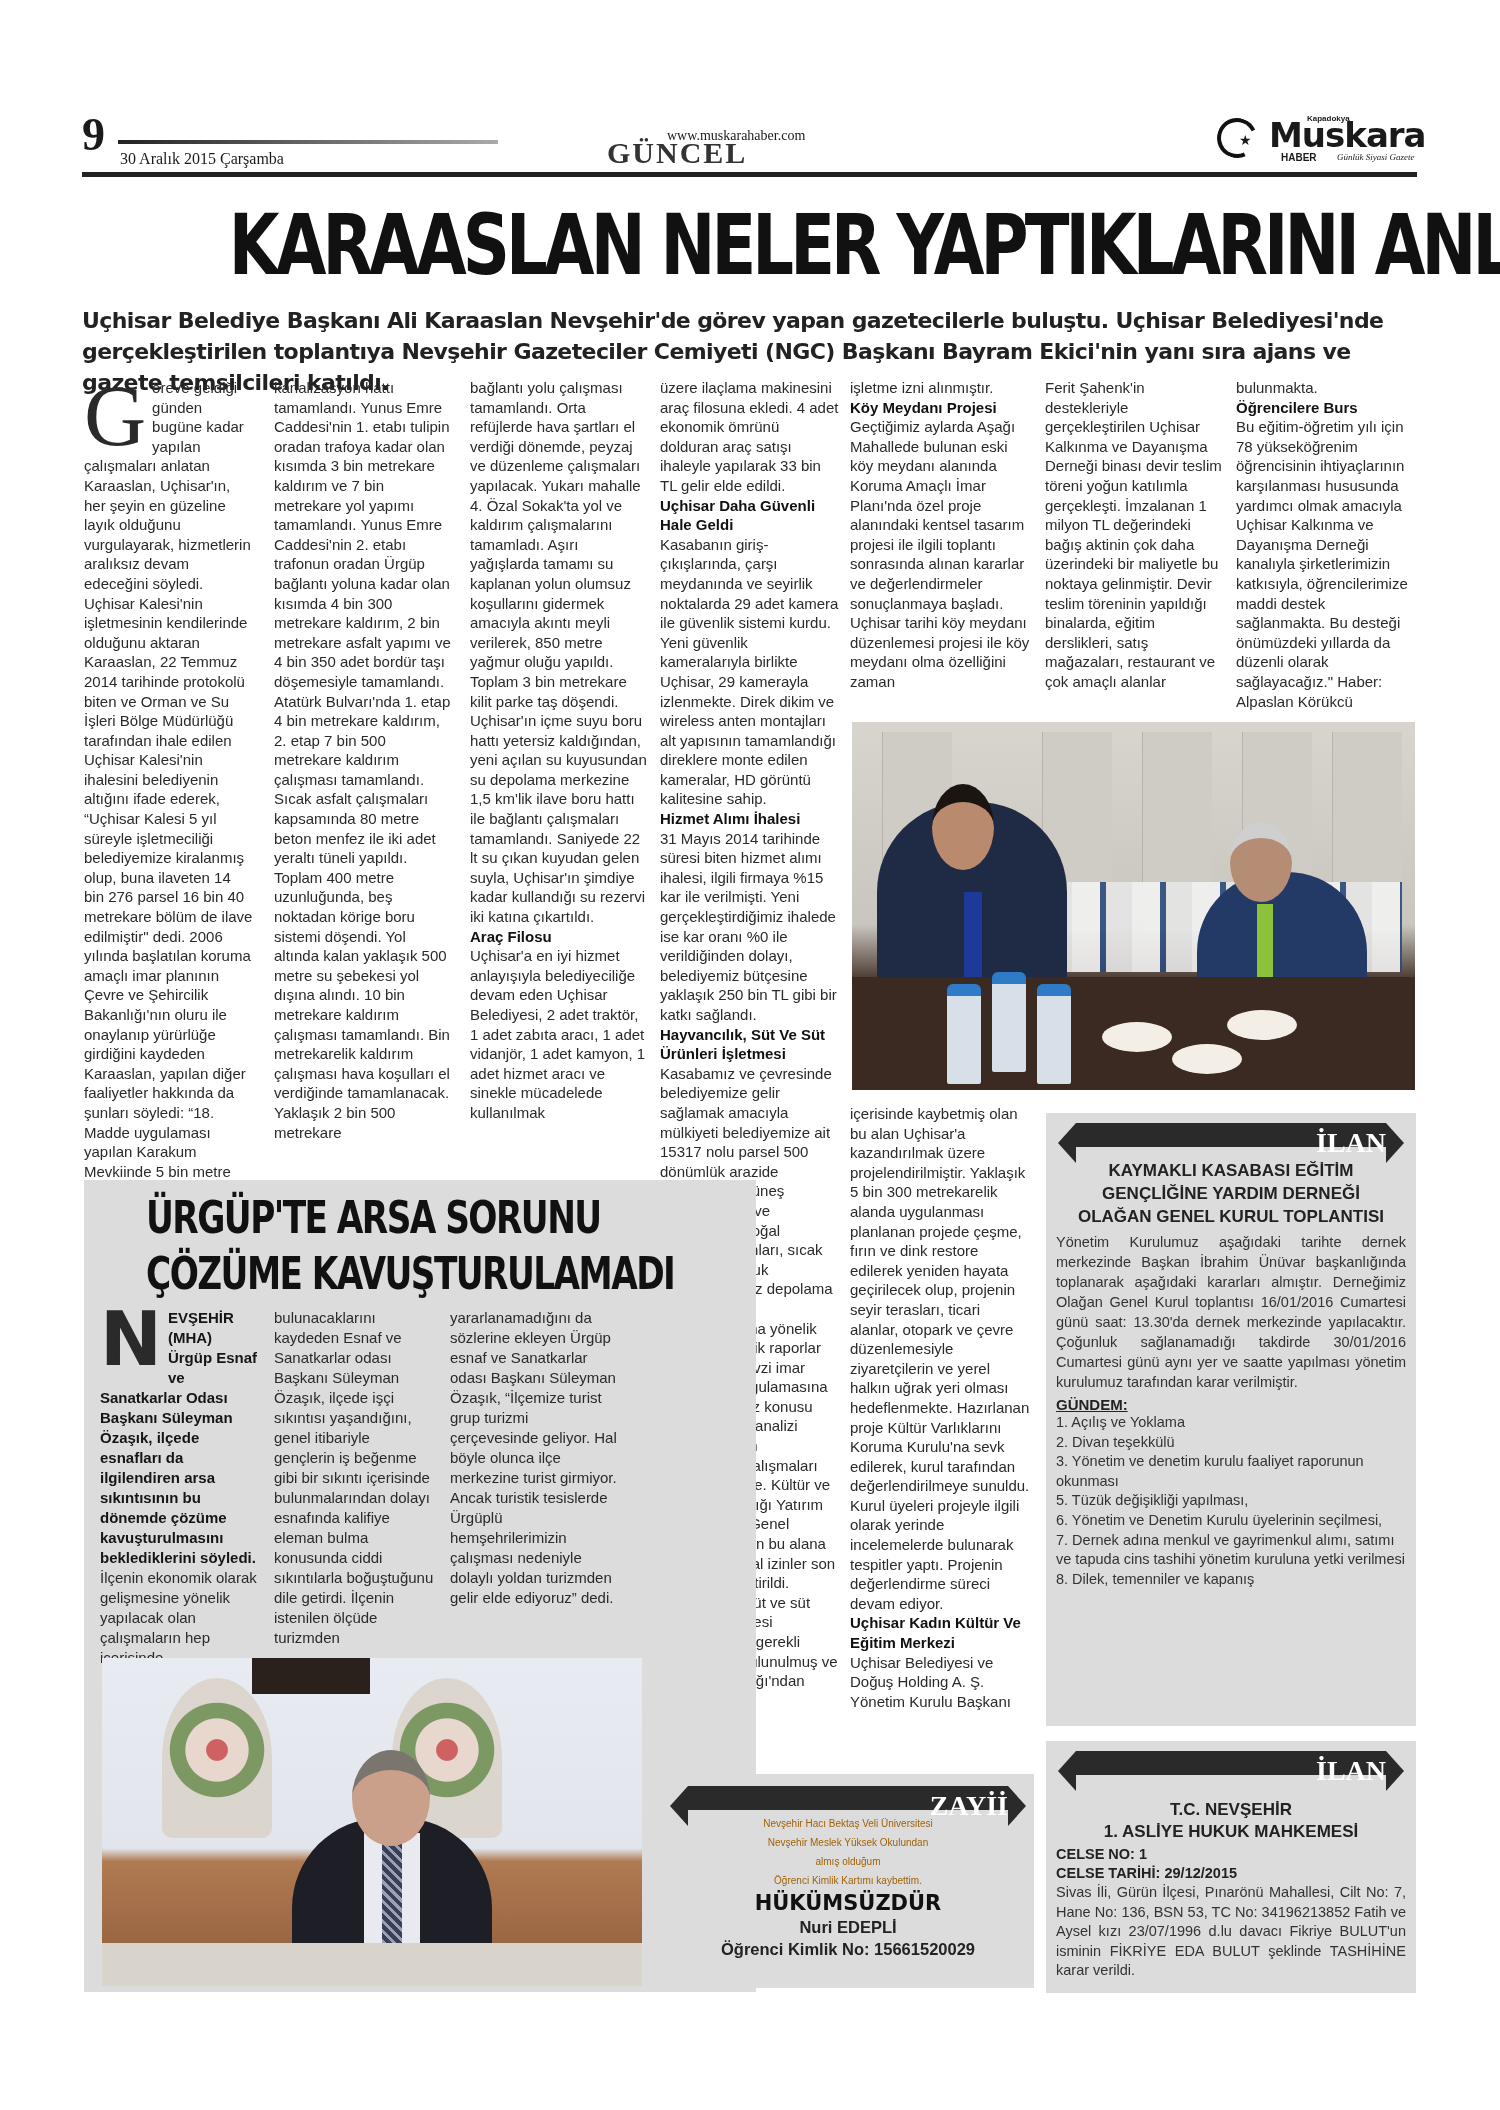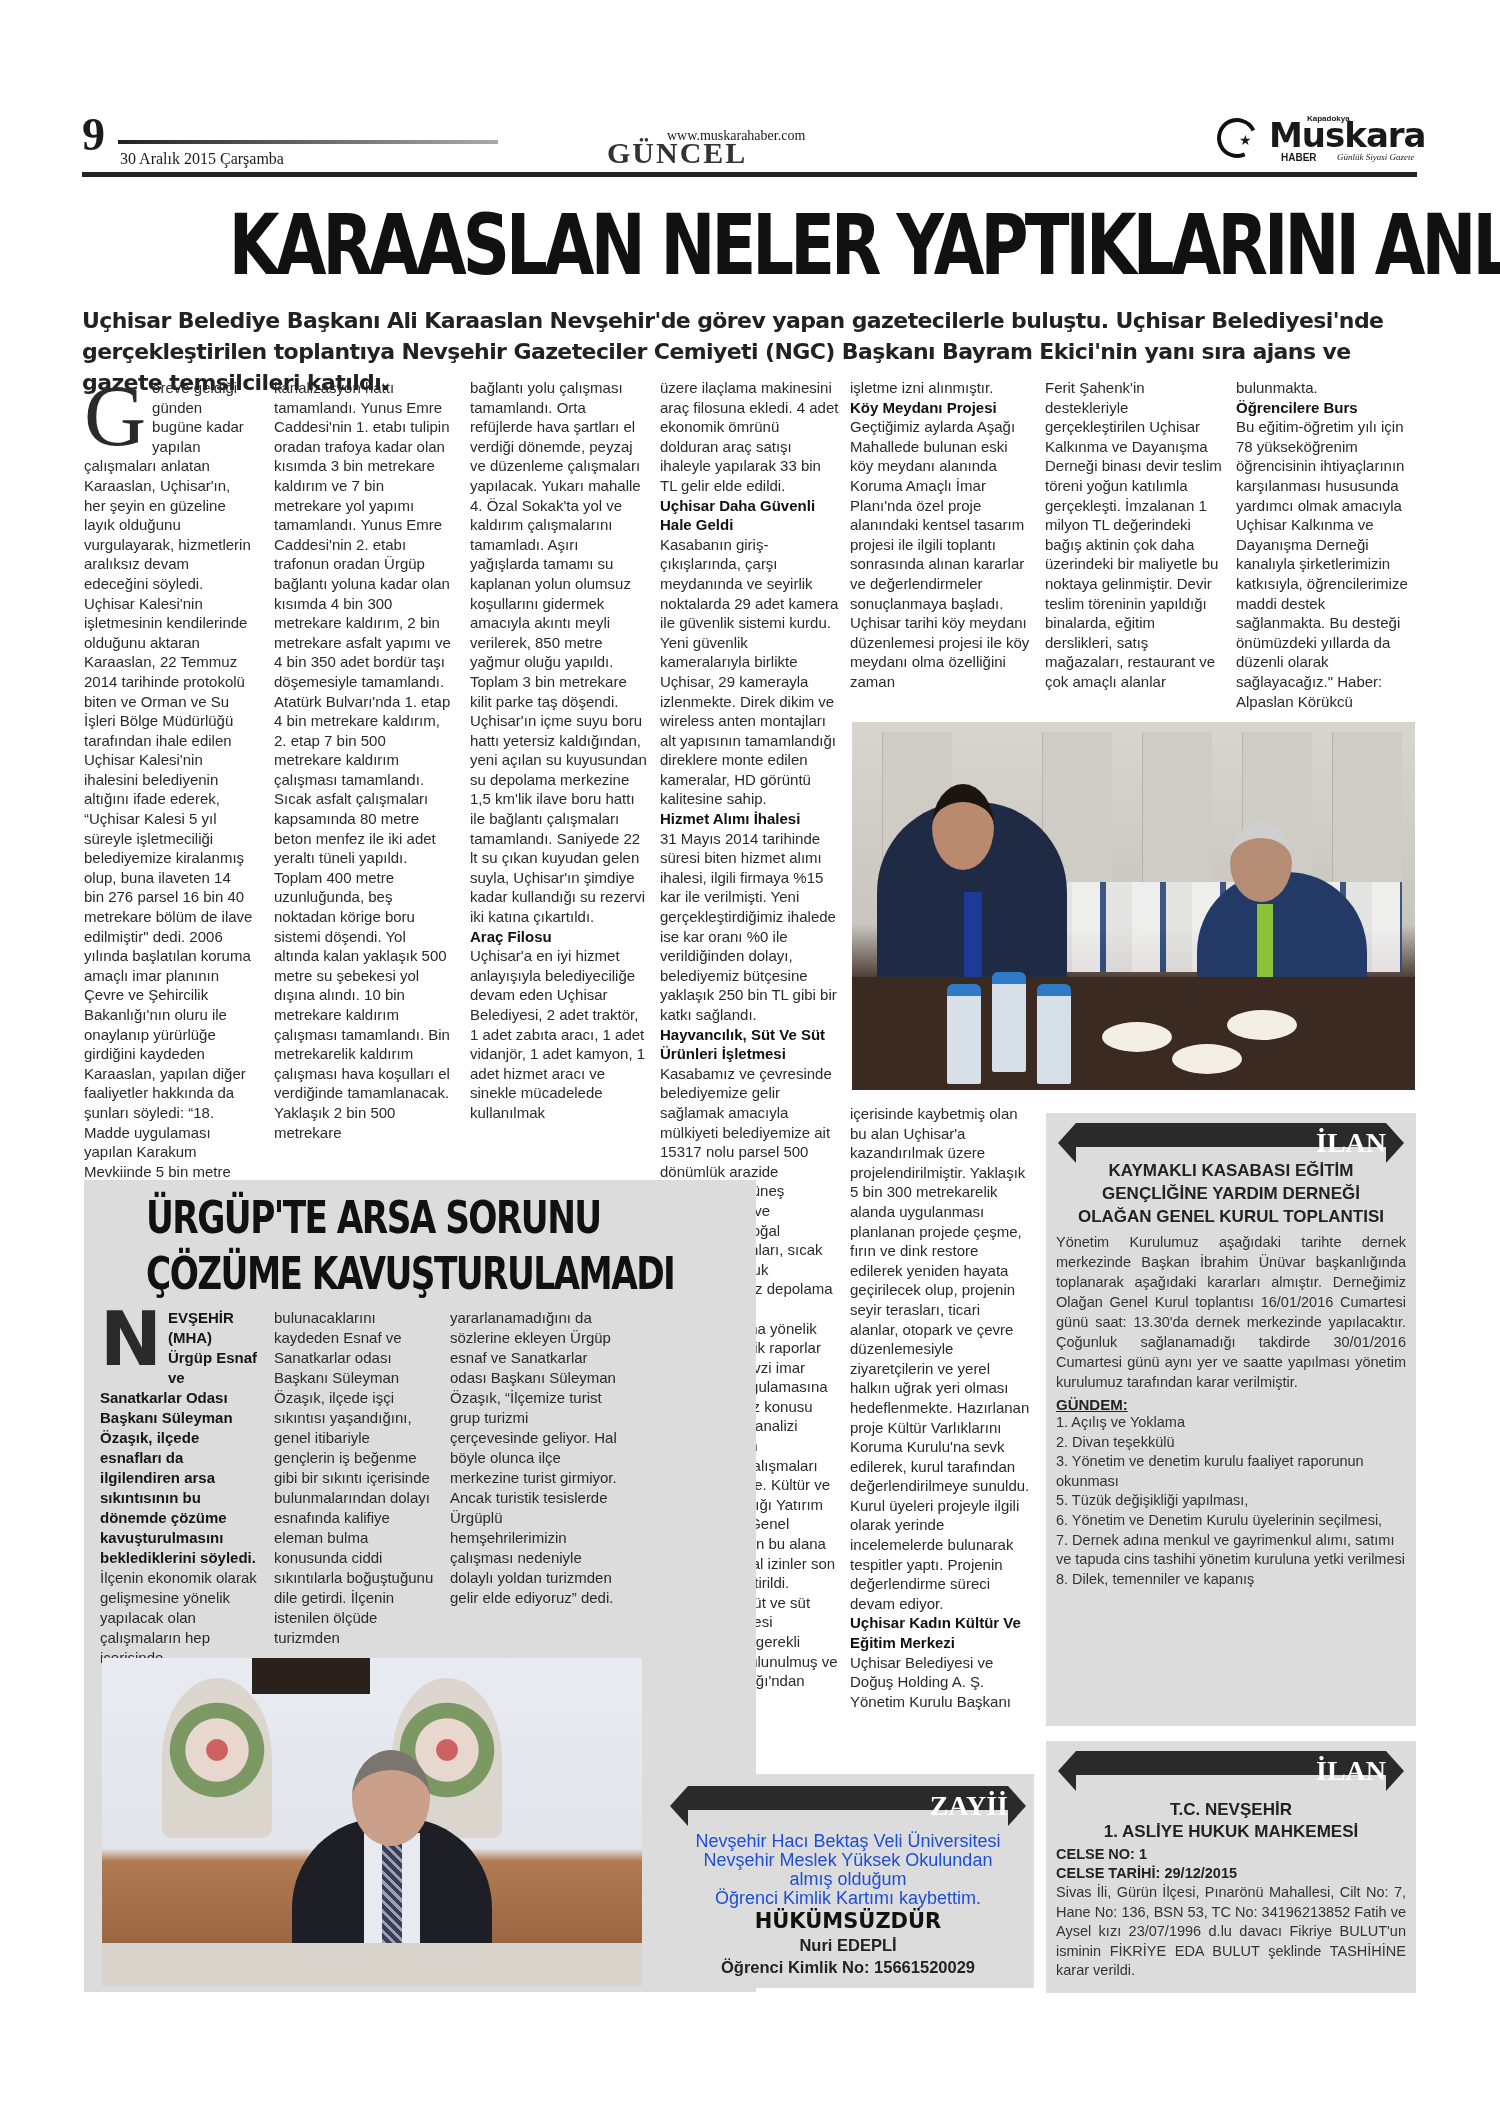--- a/index.html
+++ b/index.html
@@ -90,21 +90,21 @@
   .ilan1 .agenda { margin: 0 10px; font-size: 14.5px; line-height: 19.6px; color: #333; list-style: none; }
 
   .ilan2 { left: 1046px; top: 1741px; width: 370px; height: 252px; }
   .ilan2 .banner { width: 310px; margin-top: 10px; }
   .ilan2 .court { margin-top: 24px; text-align: center; font-weight: bold; font-size: 17px; line-height: 22px; color: #222; }
   .ilan2 .meta { margin: 2px 10px 0 10px; font-weight: bold; font-size: 14.5px; line-height: 19px; color: #222; }
   .ilan2 .body { margin: 0 10px; font-size: 14.5px; line-height: 19.6px; text-align: justify; color: #333; }
 
   .zayi { left: 662px; top: 1774px; width: 372px; height: 214px; }
   .zayi .banner { width: 320px; margin-top: 12px; }
-  .zayi .lines { margin-top: 22px; text-align: center; font-size: 18px; line-height: 19px; color: #1d4ed8; }
+  .zayi .lines { margin-top: 4px; text-align: center; font-size: 10px; line-height: 19px; color: #a16207; }
   .zayi .void { text-align: center; font-family: "DejaVu Sans", sans-serif; font-weight: bold; font-size: 21px; line-height: 26px; color: #111; }
   .zayi .name, .zayi .idno { text-align: center; font-weight: bold; font-size: 16.5px; line-height: 22px; color: #222; }
 </style>
 </head>
 <body>
 
 <header class="masthead">
   <div class="page-no">9</div>
   <div class="rule-gradient"></div>
   <div class="date">30 Aralık 2015 Çarşamba</div>

